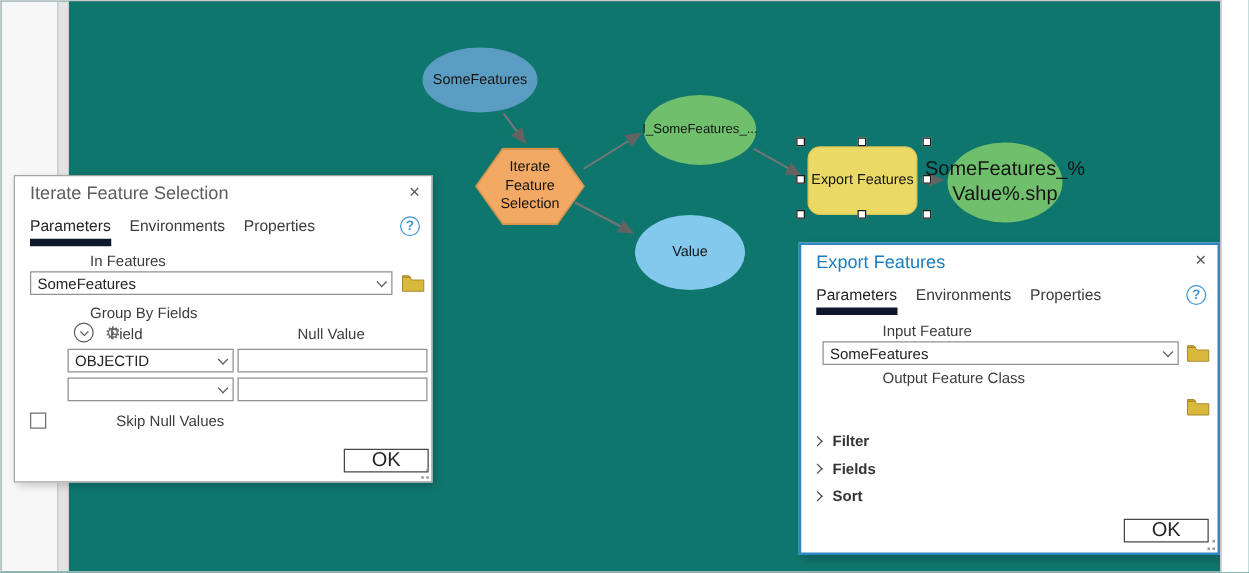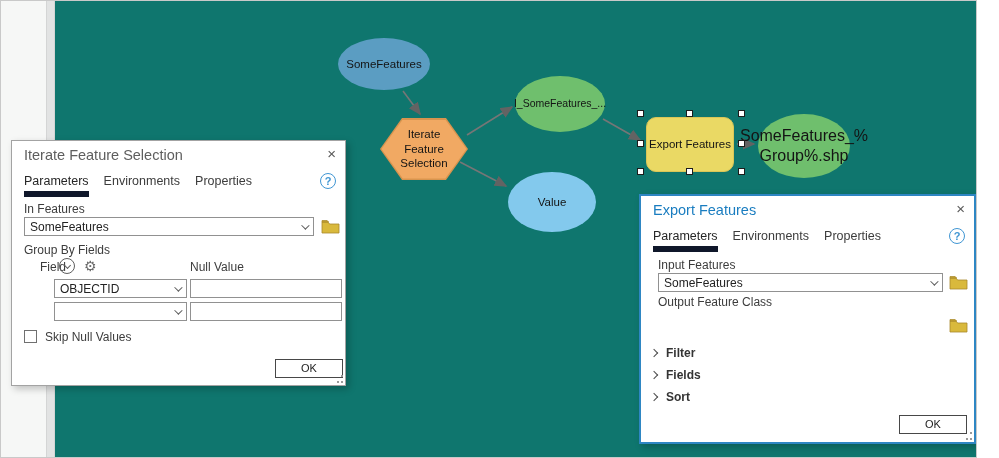--- a/index.html
+++ b/index.html
@@ -42,31 +42,31 @@
                  border:2px solid #2e86c3; box-shadow:3px 3px 7px rgba(0,0,0,.22); z-index:11; }
   .dlg-title { position:absolute; left:12px; top:6px; font-size:14.5px; }
   .t-gray { color:#5e5e5e; } .t-blue { color:#1a7dc0; }
   .dlg-close { position:absolute; right:9px; top:5px; font-size:15px; color:#5a5a5a; cursor:pointer; line-height:1; }
   .tabs { position:absolute; left:12px; top:33px; display:flex; gap:15px; font-size:12.5px; color:#3c3c3c; }
   .tab { padding-bottom:3px; cursor:pointer; }
   .tab.active { color:#262626; border-bottom:6px solid #0f172a; }
   .help { position:absolute; right:9px; top:32px; width:16px; height:16px; border:1.5px solid #4096d3;
           border-radius:50%; color:#4096d3; font-size:11px; font-weight:bold; display:flex;
           align-items:center; justify-content:center; cursor:pointer; }
-  .lbl { position:absolute; font-size:12px; color:#3c3c3c; white-space:nowrap; }
+  .lbl { position:absolute; font-size:12px; color:#3c3c3c; white-space:nowrap;margin-left:48px; }
   .combo { position:absolute; height:19px; border:1px solid #919191; background:#fff; display:flex;
            align-items:center; padding:0 6px 0 5px; font-size:12px; color:#232323; cursor:pointer; }
   .combo .val { flex:1; overflow:hidden; white-space:nowrap; }
   .chev-down { width:6px; height:6px; border-right:1px solid #5a5a5a; border-bottom:1px solid #5a5a5a;
                transform:rotate(45deg) translateY(-2px); flex:none; }
   .tbox { position:absolute; height:19px; border:1px solid #919191; background:#fff; font-size:12px;
           color:#232323; padding:0 4px; font-family:"Liberation Sans", sans-serif; }
   .folder { position:absolute; width:19px; height:15px; cursor:pointer; }
   .okbtn { position:absolute; width:68px; height:19px; background:#fff; border:1px solid #474747;
-           font-size:11px; color:#232323; text-align:center; line-height:17px; cursor:pointer; }
+           font-size:16px; color:#232323; text-align:center; line-height:17px; cursor:pointer; }
   .grip { position:absolute; right:2px; bottom:2px; width:8px; height:8px; }
   .grip i { position:absolute; width:2px; height:2px; background:#9a9a9a; }
   .grip i:nth-child(1){ right:0; top:0; } .grip i:nth-child(2){ right:0; bottom:0; }
   .grip i:nth-child(3){ right:4px; bottom:0; }
   .circle-chev { position:absolute; width:16px; height:16px; border:1px solid #5f5f5f; border-radius:50%;
                  cursor:pointer; }
   .circle-chev span { position:absolute; left:4.5px; top:3.5px; width:5px; height:5px;
                       border-right:1px solid #5f5f5f; border-bottom:1px solid #5f5f5f; transform:rotate(45deg); }
   .gear { position:absolute; font-size:14px; color:#6a6a6a; cursor:pointer; line-height:1; }
   .checkbox { position:absolute; width:13px; height:13px; border:1px solid #707070; background:#fff; cursor:pointer; }
@@ -124,21 +124,21 @@
   <div class="handle" style="left:737px;top:109px;"></div>
   <div class="handle" style="left:636px;top:139px;"></div>
   <div class="handle" style="left:737px;top:139px;"></div>
   <div class="handle" style="left:636px;top:167px;"></div>
   <div class="handle" style="left:685px;top:167px;"></div>
   <div class="handle" style="left:737px;top:167px;"></div>
 
   <div class="node ellipse n-output">
     <span>
       <span>SomeFeatures_%</span><br>
-      <span>Group%.shp</span>
+      <span>Value%.shp</span>
     </span>
   </div>
 
   <div class="dialog dlg-iterate">
     <div class="dlg-title t-gray">Iterate Feature Selection</div>
     <div class="dlg-close">×</div>
     <div class="tabs">
       <div class="tab active">Parameters</div>
       <div class="tab">Environments</div>
       <div class="tab">Properties</div>
@@ -189,21 +189,21 @@
   <div class="dialog dlg-export">
     <div class="dlg-title t-blue">Export Features</div>
     <div class="dlg-close">×</div>
     <div class="tabs">
       <div class="tab active">Parameters</div>
       <div class="tab">Environments</div>
       <div class="tab">Properties</div>
     </div>
     <div class="help">?</div>
 
-    <div class="lbl" style="left:17px;top:62px;">Input Features</div>
+    <div class="lbl" style="left:17px;top:62px;">Input Feature</div>
     <div class="combo" style="left:17px;top:77px;width:285px;">
       <span class="val">SomeFeatures</span>
       <span class="chev-down"></span>
     </div>
     <svg class="folder" style="left:308px;top:79px;" viewBox="0 0 19 15">
       <path d="M1 3 L7 3 L8.6 5 L18 5 L18 14 L1 14 Z" fill="#d9b93c" stroke="#a8892c" stroke-width="0.8"></path>
       <path d="M1 3 L1 1.6 L6.2 1.6 L7.6 3 Z" fill="#c7a733" stroke="#a8892c" stroke-width="0.8"></path>
     </svg>
 
     <div class="lbl" style="left:17px;top:99px;">Output Feature Class</div>

